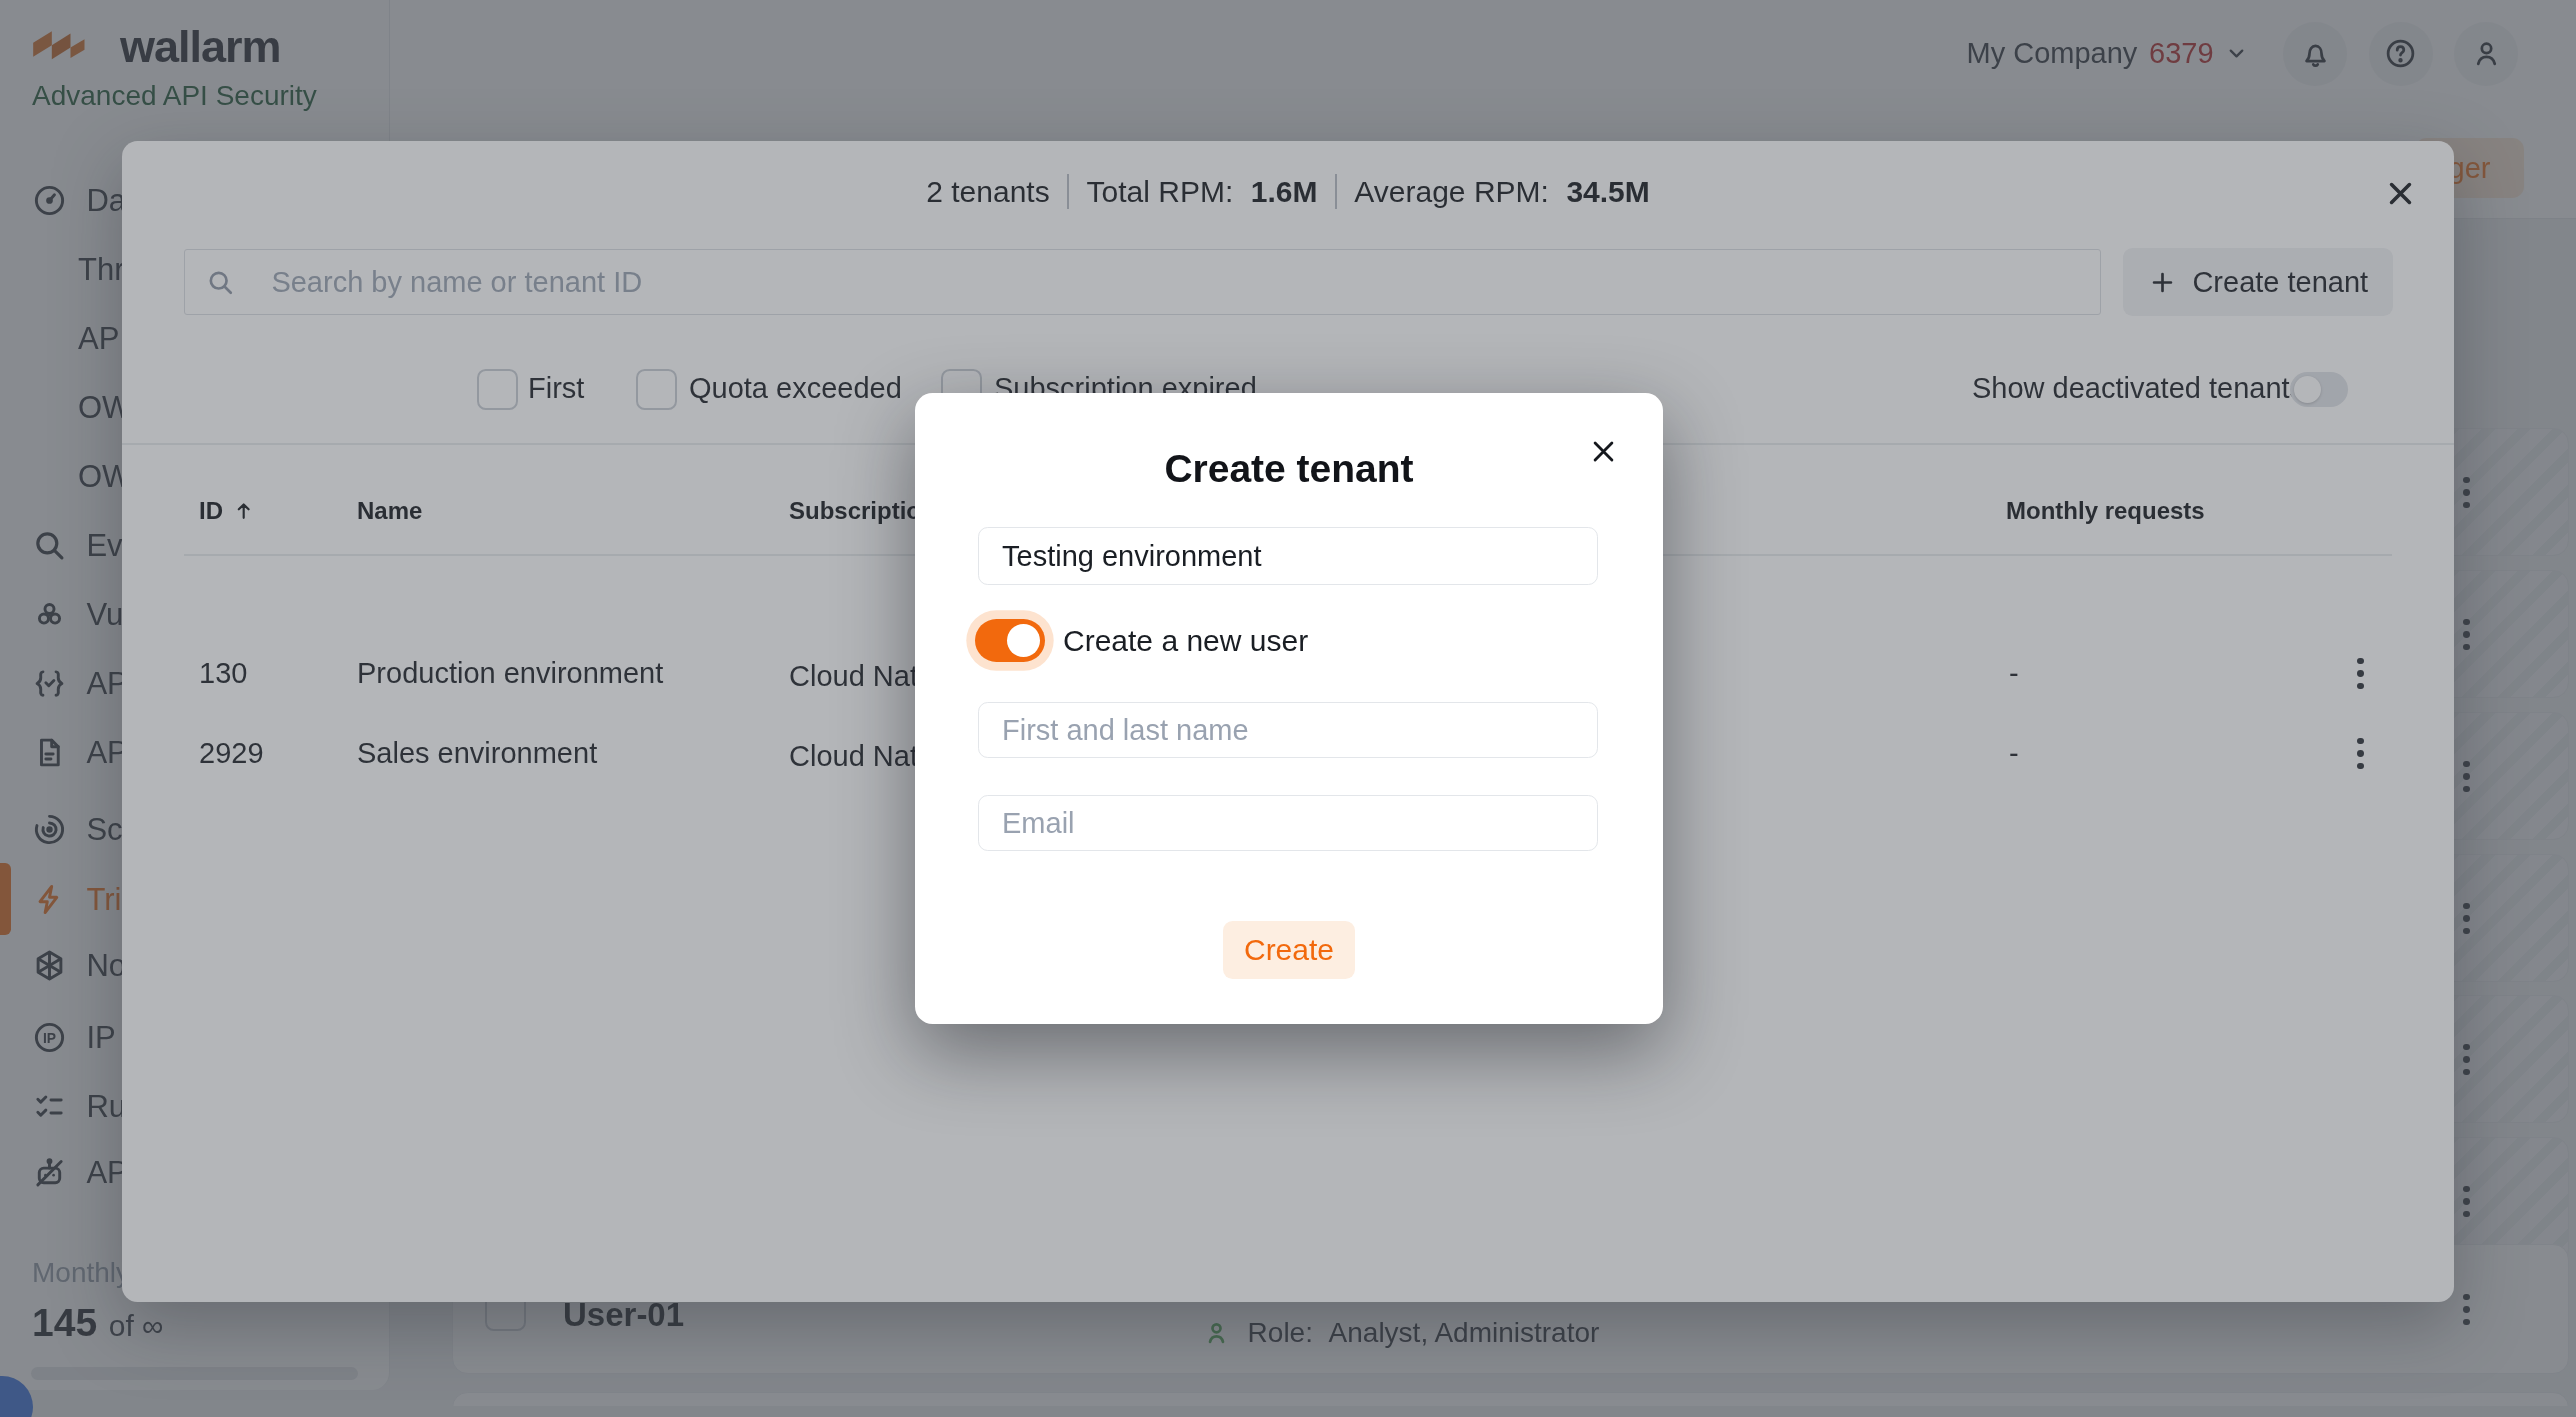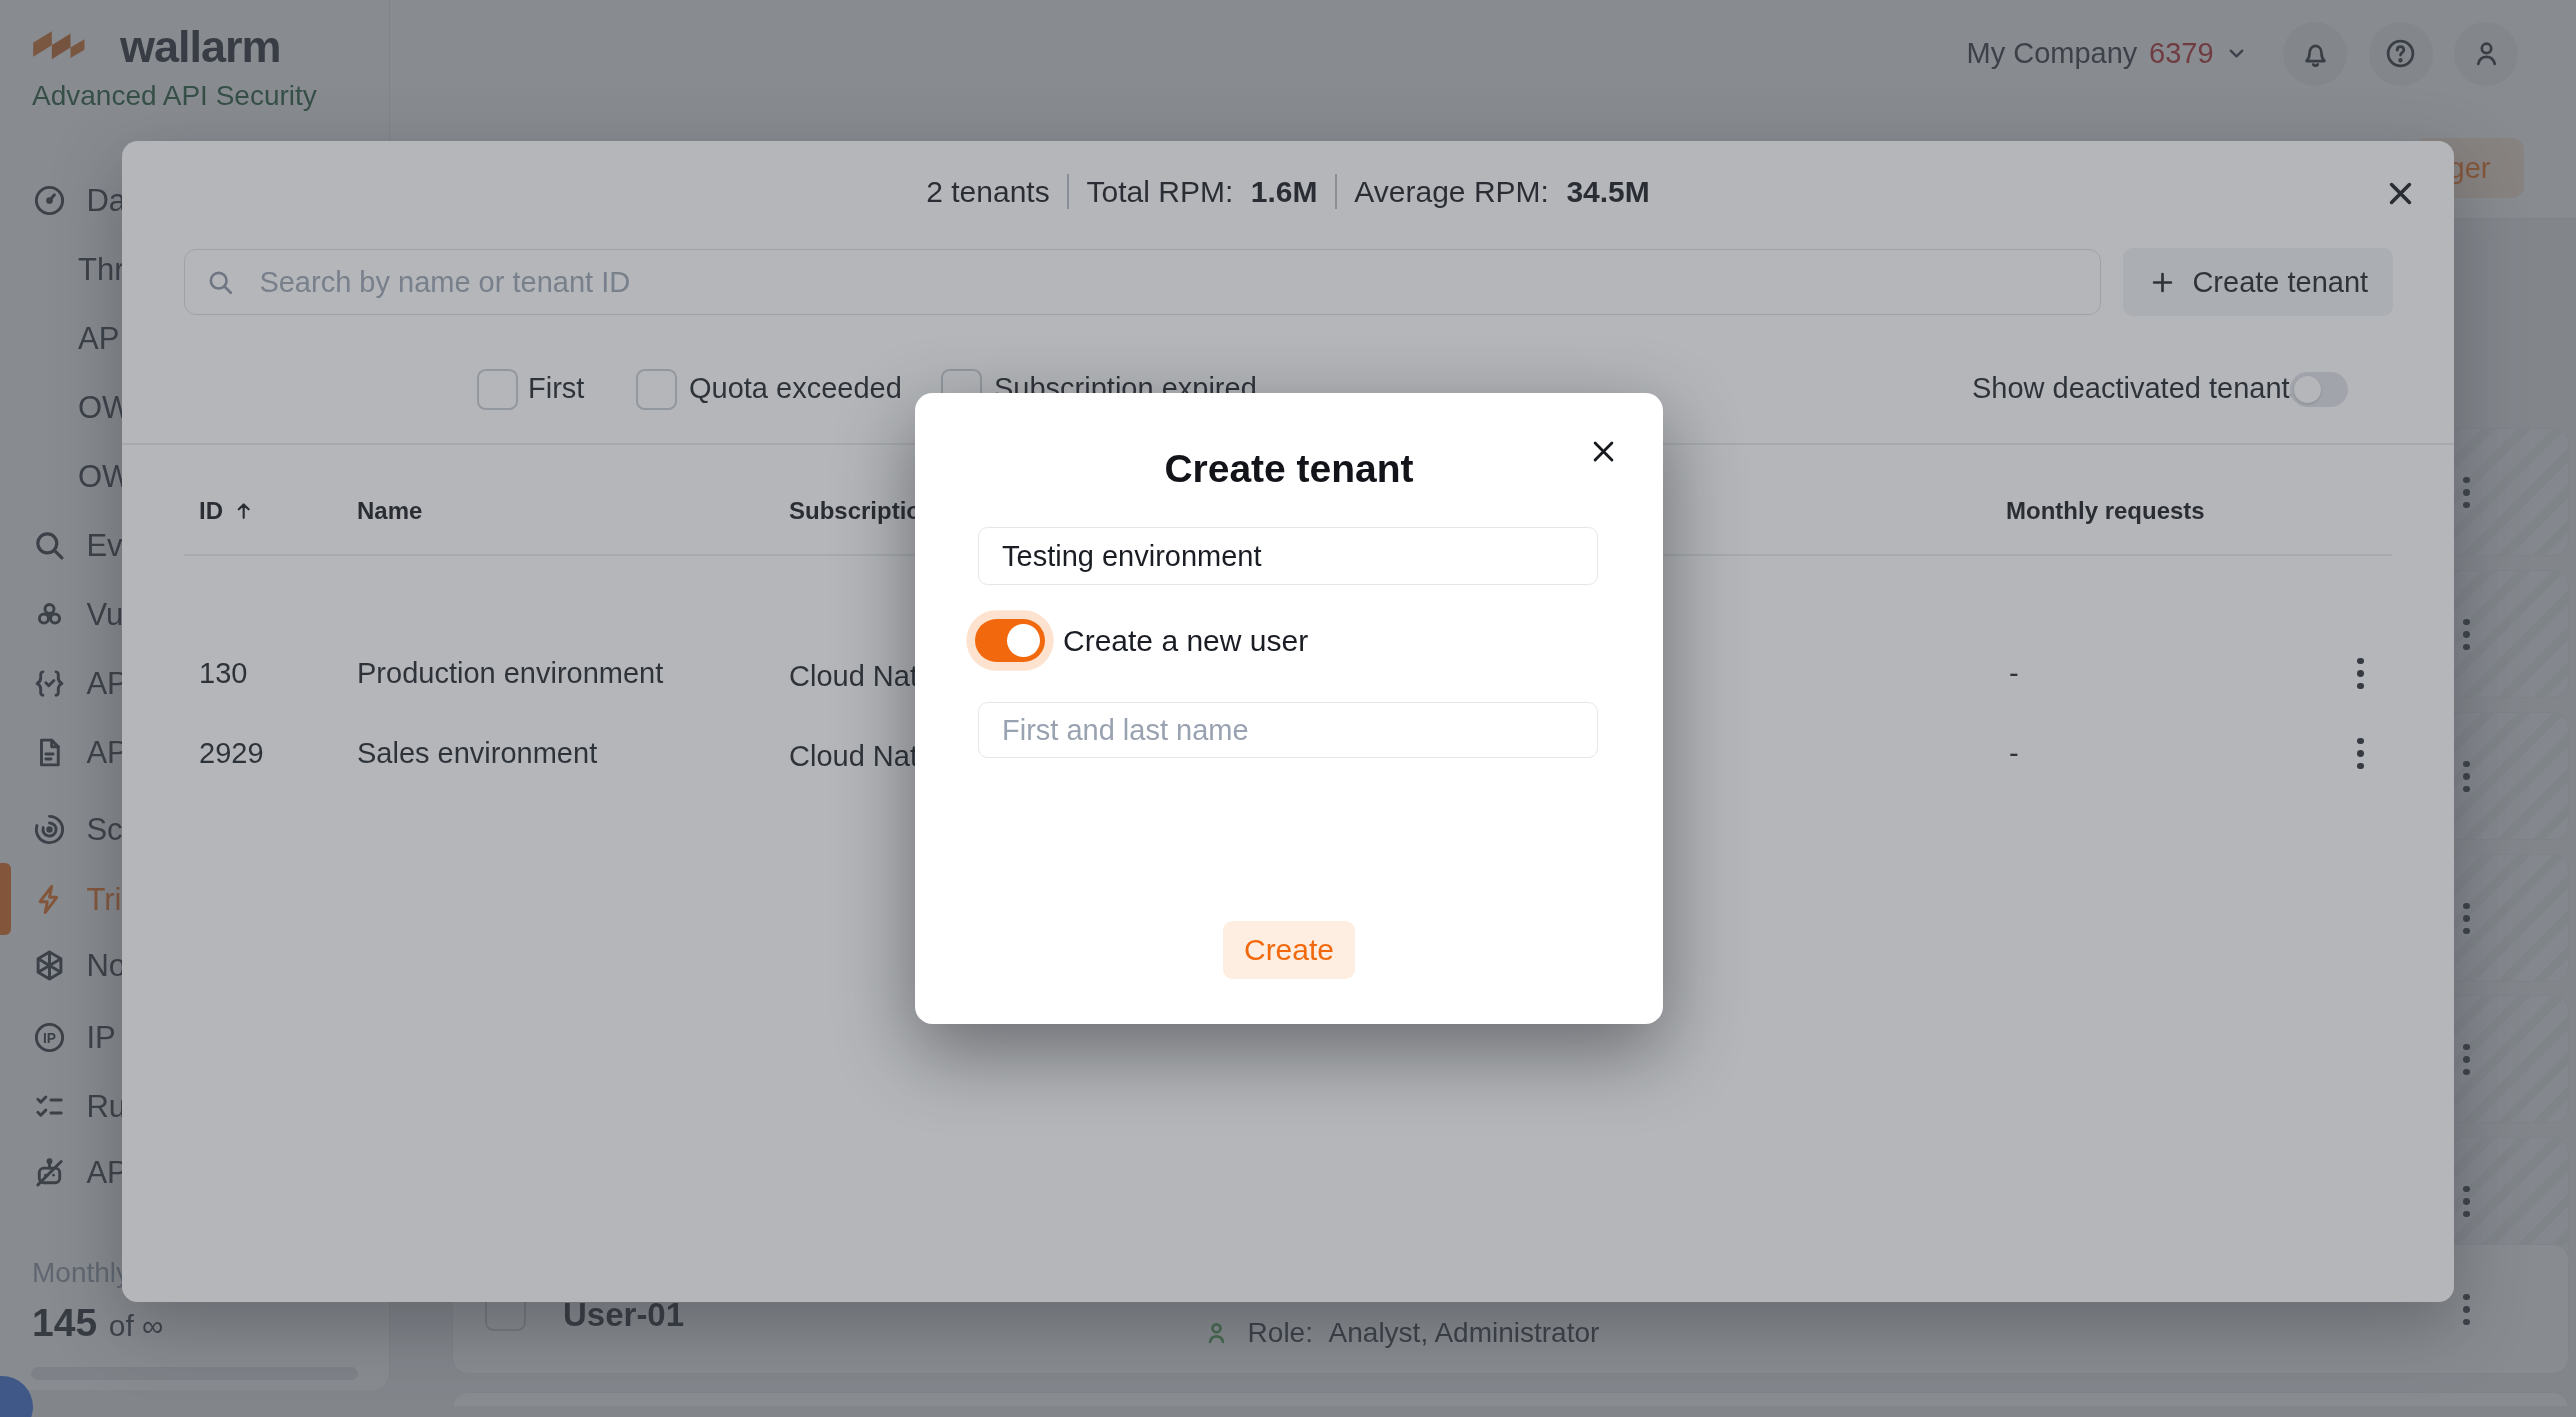--- a/index.html
+++ b/index.html
@@ -64,21 +64,21 @@
   #dim1{z-index:10;} #dim2{z-index:30;}
 
   
   #modal1{left:122px;top:141px;width:2332px;height:1161px;background:#ffffff;border-radius:15.6px;
     box-shadow:0 23px 68px rgba(20,24,30,.35);z-index:20;}
   .stats{left:0;top:33px;width:2332px;display:flex;align-items:center;justify-content:center;gap:17.5px;font-size:30px;color:#15181d;}
   .stats b{font-weight:bold;}
   .sep{width:1.9px;height:35px;background:#b6bcc4;}
   .mclose{width:43px;height:43px;display:flex;align-items:center;justify-content:center;cursor:pointer;}
   #m1close{left:2257px;top:31px;}
-  .search{left:62px;top:108px;width:1917px;height:66px;border:1.9px solid #dadde2;border-radius:12px;background:#fff;display:flex;align-items:center;padding:0 21.4px;box-sizing:border-box;gap:22px;}
+  .search{left:62px;top:108px;width:1917px;height:66px;border:1.9px solid #dadde2;border-radius:3px;background:#fff;display:flex;align-items:center;padding:0 21.4px;box-sizing:border-box;gap:34px;}
   .search input{border:none;outline:none;flex:1;font-size:29px;color:#1c2026;font-family:inherit;background:transparent;}
   .search input::placeholder{color:#9aa3b2;}
   .ctbtn{left:2001px;top:107px;width:270px;height:68px;background:#f0f1f3;border-radius:9.7px;
     display:flex;align-items:center;justify-content:center;gap:15.6px;font-size:29px;color:#1c2026;cursor:pointer;}
   .subsbtn{left:62px;top:207px;width:252px;height:72px;border:1.9px solid #d9dce1;border-radius:9.7px;background:#fff;
     display:flex;align-items:center;justify-content:center;gap:13.6px;font-size:29px;color:#1c2026;cursor:pointer;box-sizing:border-box;}
   .fcb{top:228px;}
   .flbl{top:231px;font-size:29px;color:#1c2026;white-space:nowrap;}
   .showlbl{left:1850px;top:231px;font-size:29px;color:#1c2026;}
   .tgl-off{left:2168px;top:231px;width:58px;height:35px;border-radius:17.5px;background:#dfe2e7;cursor:pointer;}
@@ -437,18 +437,19 @@
   </div>
 
   <input class="field abs" style="top: 134px;" type="text" value="Testing environment">
 
   <div class="tgl-on abs">
       <i></i>
     </div>
   <div class="tgl-lbl abs">Create a new user</div>
 
   <input class="field abs" style="top: 309px; height: 56px;" type="text" placeholder="First and last name">
+  <input class="field abs" style="top: 402px; height: 56px;" type="text" placeholder="Email">
 
   <div class="createbtn abs">
     <span>Create</span>
   </div>
 </div>
 
 
 </body></html>

